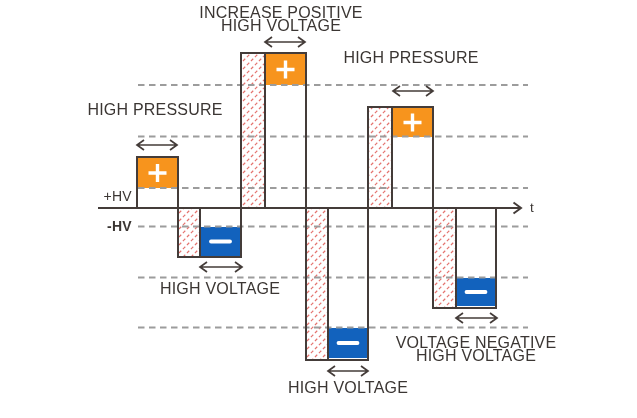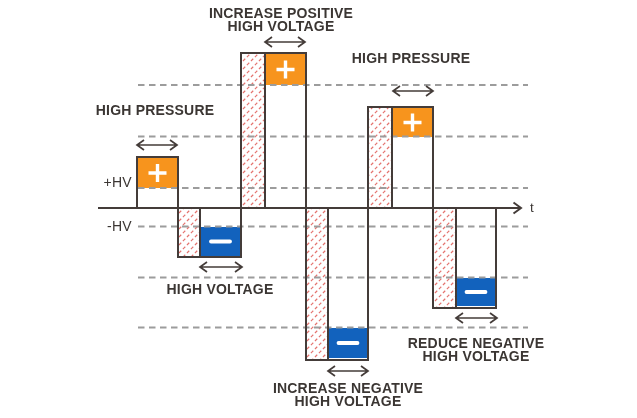--- a/index.html
+++ b/index.html
@@ -3,21 +3,21 @@
 <meta charset="utf-8">
 <style>
   html,body{margin:0;padding:0;background:#fff;}
   .stage{
     position:relative;width:637px;height:418px;background:#ffffff;
     font-family:"Liberation Sans",sans-serif;overflow:hidden;
   }
   .stage svg{position:absolute;left:0;top:0;}
   .ann{
     position:absolute;transform:translateX(-50%);text-align:center;
-    font-size:14px;font-weight:700;line-height:12.5px;letter-spacing:.2px;
+    font-size:16px;font-weight:400;line-height:12.5px;letter-spacing:.2px;
     color:#3b3633;white-space:nowrap;
   }
   .ann span{display:block;}
   .axis-label{
     position:absolute;font-size:14px;color:#3b3633;letter-spacing:.3px;
     width:38px;text-align:right;
   }
   .t-label{position:absolute;font-size:13.5px;color:#3b3633;}
 </style>
 </head>
@@ -80,39 +80,38 @@
     <g stroke="#FFFFFF" fill="none">
       <path d="M148.5 173 H166.5 M157.5 164 V182" stroke-width="3.4"></path>
       <path d="M276.5 69.5 H294.5 M285.5 60.5 V78.5" stroke-width="3.4"></path>
       <path d="M403.5 122.5 H421.5 M412.5 113.5 V131.5" stroke-width="3.4"></path>
       <path d="M211 241.5 H230" stroke-width="3.8" stroke-linecap="round"></path>
       <path d="M338.5 343 H357.5" stroke-width="3.8" stroke-linecap="round"></path>
       <path d="M466.5 292 H485.5" stroke-width="3.8" stroke-linecap="round"></path>
     </g>
   </svg>
 
-  <div class="axis-label" style="left:94px;top:174px;">+HV</div>
-  <div class="axis-label" style="left:94px;top:218px;">-HV</div>
+  <div class="axis-label" style="left:94px;top:188px;">+HV</div>
+  <div class="axis-label" style="left:94px;top:218px;font-weight:bold;">-HV</div>
   <div class="t-label" style="left:530px;top:200px;">t</div>
 
   <div class="ann" style="left:155px;top:104px;">
     <span>HIGH PRESSURE</span>
   </div>
   <div class="ann" style="left:281px;top:7px;">
     <span>INCREASE POSITIVE</span>
     <span>HIGH VOLTAGE</span>
   </div>
   <div class="ann" style="left:411px;top:52px;">
     <span>HIGH PRESSURE</span>
   </div>
   <div class="ann" style="left:220px;top:283px;">
     <span>HIGH VOLTAGE</span>
   </div>
   <div class="ann" style="left:348px;top:382px;">
-    <span>INCREASE NEGATIVE</span>
     <span>HIGH VOLTAGE</span>
   </div>
   <div class="ann" style="left:476px;top:337px;">
-    <span>REDUCE NEGATIVE</span>
+    <span>VOLTAGE NEGATIVE</span>
     <span>HIGH VOLTAGE</span>
   </div>
 
 </div>
 
 </body></html>

